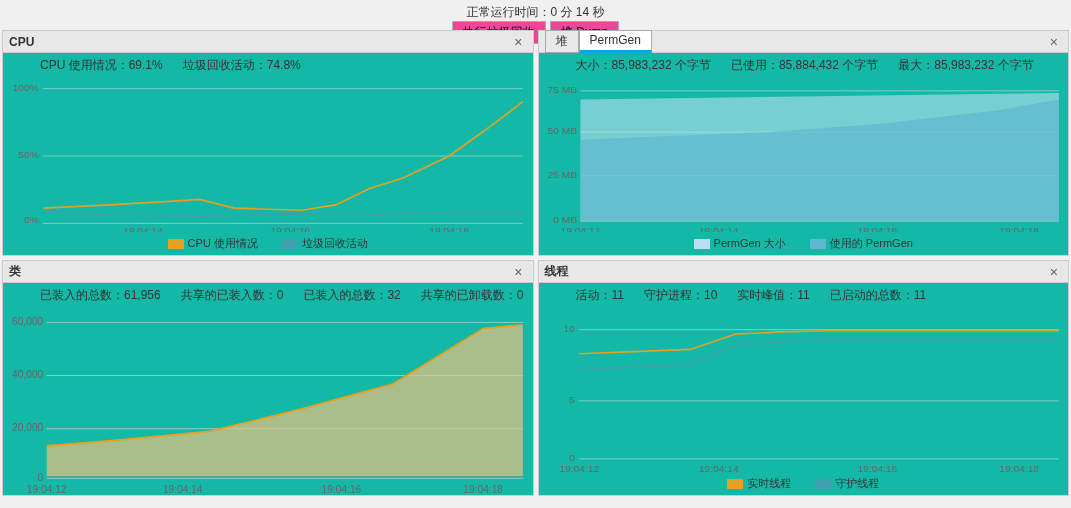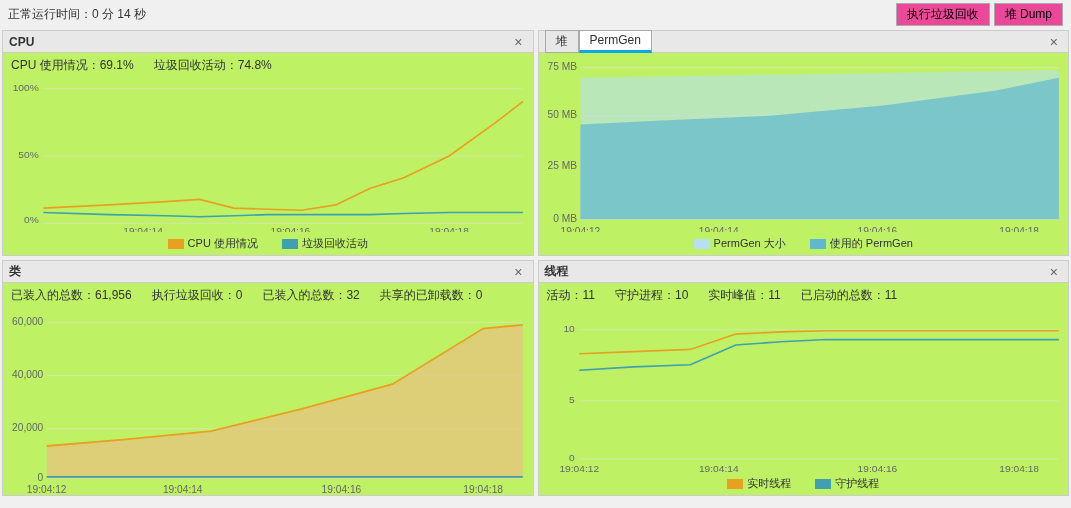--- a/index.html
+++ b/index.html
@@ -12,20 +12,21 @@
       height: 508px;
       overflow: hidden;
     }
     .top-bar {
       display: flex;
       justify-content: space-between;
       align-items: center;
       padding: 4px 8px;
       background: #f0f0f0;
       height: 28px;
+      flex-direction: column;
     }
     .top-bar-right {
       display: flex;
       gap: 4px;
     }
     .btn {
       padding: 2px 10px;
       background: #ec4899;
       border: 1px solid #aaa;
       cursor: pointer;
@@ -35,21 +36,21 @@
       display: flex;
       gap: 0;
       height: 230px;
     }
     .panels-row2 {
       display: flex;
       gap: 0;
       height: 240px;
     }
     .panel {
-      background: #bef264;
+      background: #14b8a6;
       border: 1px solid #ccc;
       flex: 1;
       display: flex;
       flex-direction: column;
       position: relative;
       margin: 2px;
     }
     .panel-header {
       display: flex;
       justify-content: space-between;
@@ -82,20 +83,21 @@
       cursor: pointer;
       font-size: 14px;
       color: #666;
       padding: 0 4px;
     }
     .panel-stats {
       display: flex;
       flex-wrap: wrap;
       padding: 4px 8px;
       gap: 4px 20px;
+      margin-left: 29px;
     }
     .stat-item {
       font-size: 12px;
     }
     .chart-area {
       flex: 1;
       position: relative;
       overflow: hidden;
       padding: 2px 4px 2px 4px;
     }
@@ -180,20 +182,31 @@
   </div>
 
   <div class="panel">
     <div class="panel-header">
       <div class="panel-tabs">
         <div class="panel-tab">堆</div>
         <div class="panel-tab active">PermGen</div>
       </div>
       <span class="close-btn">×</span>
     </div>
+    <div class="panel-stats">
+      <span class="stat-item">
+        <span>大小：</span><span>85,983,232 个字节</span>
+      </span>
+      <span class="stat-item">
+        <span>已使用：</span><span>85,884,432 个字节</span>
+      </span>
+      <span class="stat-item">
+        <span>最大：</span><span>85,983,232 个字节</span>
+      </span>
+    </div>
     <div class="chart-area">
       <svg class="chart" viewBox="0 0 460 140" preserveAspectRatio="none">
 
         <text x="30" y="12" font-size="9" fill="#666" text-anchor="end">75 MB</text>
         <text x="30" y="50" font-size="9" fill="#666" text-anchor="end">50 MB</text>
         <text x="30" y="90" font-size="9" fill="#666" text-anchor="end">25 MB</text>
         <text x="30" y="132" font-size="9" fill="#666" text-anchor="end">0 MB</text>
 
         <line x1="33" y1="10" x2="455" y2="10" stroke="#e0e0e0" stroke-width="0.5"></line>
         <line x1="33" y1="48" x2="455" y2="48" stroke="#e0e0e0" stroke-width="0.5"></line>
@@ -229,21 +242,21 @@
   <div class="panel">
     <div class="panel-header">
       <span class="panel-title">类</span>
       <span class="close-btn">×</span>
     </div>
     <div class="panel-stats">
       <span class="stat-item">
         <span>已装入的总数：</span><span>61,956</span>
       </span>
       <span class="stat-item">
-        <span>执行垃圾回收：</span><span>0</span>
+        <span>共享的已装入数：</span><span>0</span>
       </span>
       <span class="stat-item">
         <span>已装入的总数：</span><span>32</span>
       </span>
       <span class="stat-item">
         <span>共享的已卸载数：</span><span>0</span>
       </span>
     </div>
     <div class="chart-area">
       <svg class="chart" viewBox="0 0 460 148" preserveAspectRatio="none">

